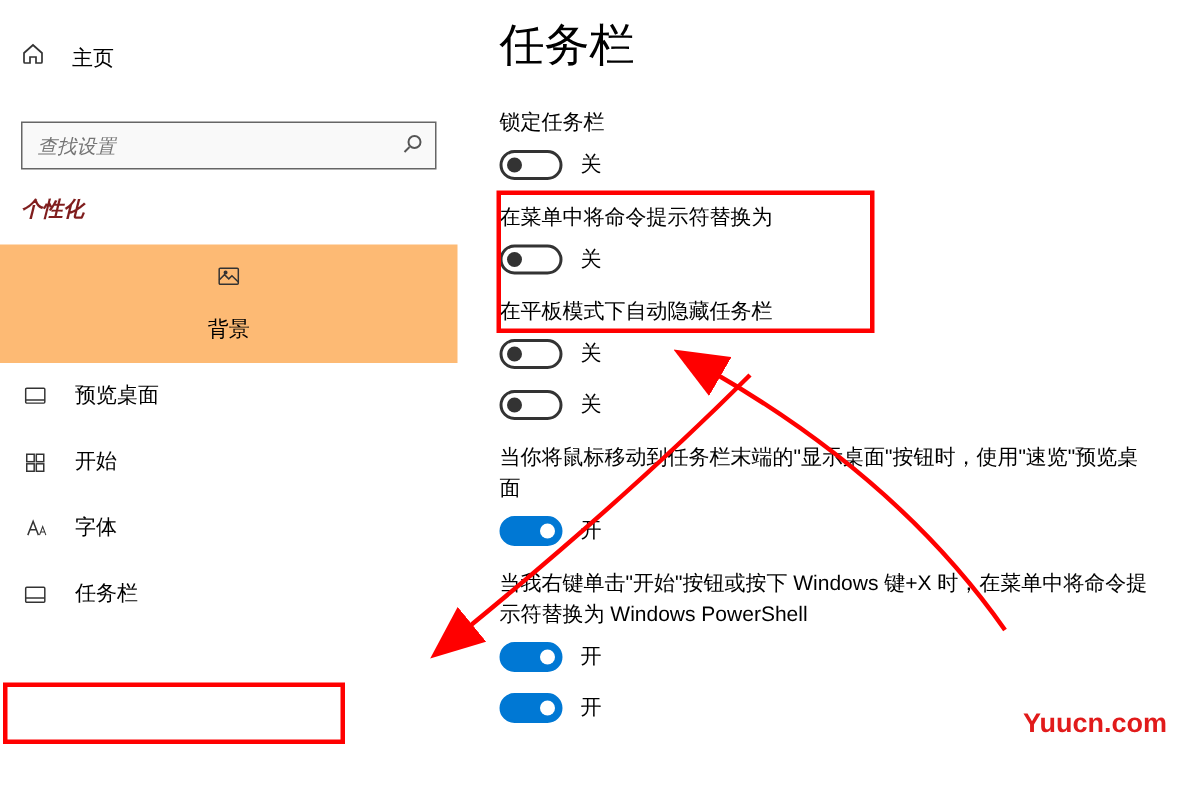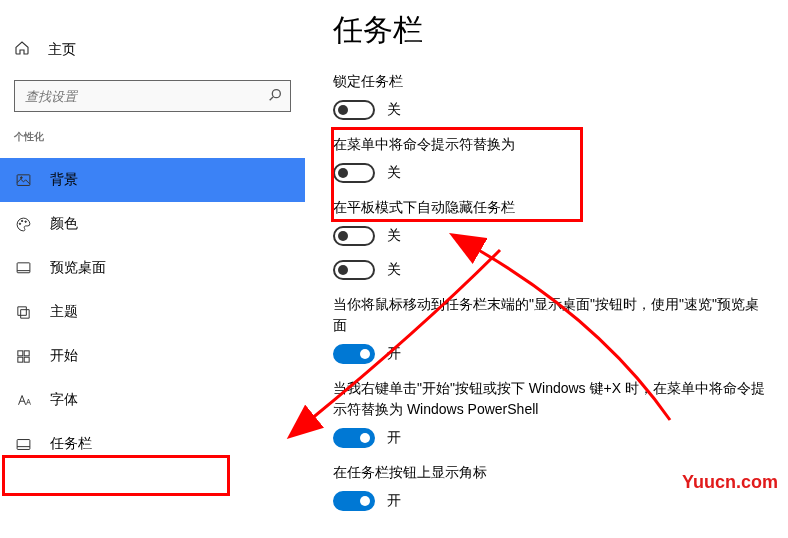--- a/index.html
+++ b/index.html
@@ -1,29 +1,29 @@
 <!DOCTYPE html>
 <html><head>
 <meta charset="utf-8">
 <style>
 * { margin: 0; padding: 0; box-sizing: border-box; font-family: "Microsoft YaHei", "Segoe UI", sans-serif; }
 body { width: 788px; height: 538px; background: #fff; overflow: hidden; position: relative; }
 .container { display: flex; height: 100%; }
 .sidebar { width: 305px; background: #fff; padding-top: 28px; position: relative; }
 .main { flex: 1; padding: 10px 18px 10px 28px; overflow: hidden; }
-.home-row { display: flex; align-items: center; gap: 18px; padding: 0 14px 20px 14px; margin-top: 12px; }
+.home-row { display: flex; align-items: center; gap: 18px; padding: 0 14px 20px 14px; }
 .home-icon svg { width: 16px; height: 16px; }
 .home-label { font-size: 14px; color: #000; }
-.search-wrap { margin: 0 14px 18px 14px; position: relative; }
+.search-wrap { margin: 12px 14px 18px 14px; position: relative; }
 .search-input { width: 100%; height: 32px; border: 1px solid #666; padding: 0 34px 0 10px; font-size: 13px; font-style: italic; color: #666; background: #f9f9f9; }
 .search-icon { position: absolute; right: 8px; top: 7px; }
 .search-icon svg { width: 16px; height: 16px; transform: scaleX(-1); }
-.section-title { font-size: 10px; font-weight: 600; padding: 0 14px 14px 14px; color: #737373; }
+.section-title { font-size: 14px; font-weight: 600; padding: 0 14px 14px 14px; color: #7f1d1d; font-style: italic; }
 .nav-item { display: flex; align-items: center; gap: 18px; padding: 13px 14px; font-size: 14px; color: #000; cursor: pointer; }
-.nav-item.active { background: #3b82f6; }
+.nav-item.active { background: #fdba74; flex-direction: column; }
 .nav-icon { width: 18px; display: flex; justify-content: center; }
 .nav-icon svg { width: 17px; height: 17px; stroke: #333; stroke-width: 1.4; fill: none; }
 .page-title { font-size: 30px; font-weight: 500; margin-bottom: 20px; }
 .setting { margin-bottom: 14px; }
 .setting-label { font-size: 14px; margin-bottom: 8px; line-height: 1.5; }
 .toggle-row { display: flex; align-items: center; gap: 12px; }
 .toggle { width: 42px; height: 20px; border-radius: 10px; position: relative; cursor: pointer; }
 .toggle.off { border: 2px solid #333; background: #fff; }
 .toggle.off::after { content: ''; position: absolute; width: 10px; height: 10px; border-radius: 50%; background: #333; top: 3px; left: 3px; }
 .toggle.on { background: #0078d4; border: 2px solid #0078d4; }
@@ -65,45 +65,25 @@
             <rect x="3" y="4" width="18" height="15" rx="1"></rect>
             <path d="M3 15l5-5 4 4 3-3 6 6"></path>
             <circle cx="9" cy="8" r="1.2" fill="#333"></circle>
           </svg>
         </span>
       <span>背景</span>
     </div>
     <div class="nav-item">
       <span class="nav-icon">
           <svg viewBox="0 0 24 24">
-            <path d="M12 3a9 9 0 1 0 0 18c1.5 0 2-1 2-2s-1-1.5-1-3 1-2 3-2h2a3 3 0 0 0 3-3 9 9 0 0 0-9-8z"></path>
-            <circle cx="7" cy="11" r="1" fill="#333"></circle>
-            <circle cx="10" cy="7" r="1" fill="#333"></circle>
-            <circle cx="15" cy="8" r="1" fill="#333"></circle>
-          </svg>
-        </span>
-      <span>颜色</span>
-    </div>
-    <div class="nav-item">
-      <span class="nav-icon">
-          <svg viewBox="0 0 24 24">
             <rect x="3" y="4" width="18" height="14" rx="1"></rect>
             <path d="M3 15h18"></path>
           </svg>
         </span>
       <span>预览桌面</span>
-    </div>
-    <div class="nav-item">
-      <span class="nav-icon">
-          <svg viewBox="0 0 24 24">
-            <path d="M4 4h12v12H4z"></path>
-            <path d="M8 8h12v12H8z"></path>
-          </svg>
-        </span>
-      <span>主题</span>
     </div>
     <div class="nav-item">
       <span class="nav-icon">
           <svg viewBox="0 0 24 24">
             <rect x="4" y="4" width="7" height="7"></rect>
             <rect x="13" y="4" width="7" height="7"></rect>
             <rect x="4" y="13" width="7" height="7"></rect>
             <rect x="13" y="13" width="7" height="7"></rect>
           </svg>
         </span>
@@ -167,21 +147,20 @@
           </div>
         </div>
         <div class="setting">
           <div class="setting-label">当我右键单击"开始"按钮或按下 Windows 键+X 时，在菜单中将命令提示符替换为 Windows PowerShell</div>
           <div class="toggle-row">
             <div class="toggle on"></div>
             <span class="toggle-text">开</span>
           </div>
         </div>
         <div class="setting">
-          <div class="setting-label">在任务栏按钮上显示角标</div>
           <div class="toggle-row">
             <div class="toggle on"></div>
             <span class="toggle-text">开</span>
           </div>
         </div>
       </div>
   </div>
 </div>
 
 <div class="annot red-box1"></div>

